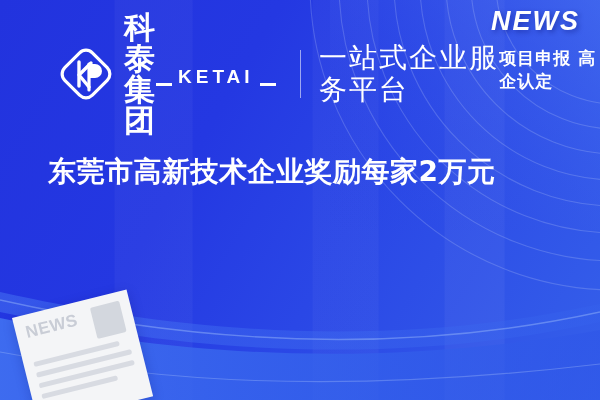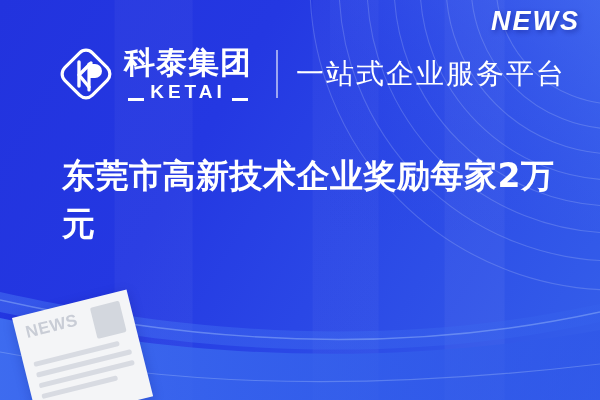--- a/index.html
+++ b/index.html
@@ -48,21 +48,21 @@
     position:absolute; left:0; top:30px;
     width:600px; height:88px;
     display:flex; align-items:center;
   }
   .logo-block {
     display:flex; align-items:center;
     margin-left:58px;
   }
   .logo-mark { width:56px; height:56px; flex:0 0 56px; }
   .logo-words {
-    display:flex; flex-direction:column;
+    display:flex; flex-direction:row;
     align-items:center; margin-left:10px;
   }
   .logo-cn {
     font-size:31px; font-weight:bold; color:#ffffff;
     letter-spacing:1px; line-height:1.0;
     font-family:"DejaVu Sans","Liberation Sans",sans-serif;
   }
   .logo-en-row {
     display:flex; align-items:flex-end; gap:6px;
     margin-top:4px;
@@ -93,23 +93,23 @@
   .news-badge {
     position:absolute; right:20px; top:6px;
     font-size:27px; font-weight:bold; font-style:italic;
     color:#ffffff; letter-spacing:2px;
     text-shadow:2px 2px 5px rgba(10,20,120,0.45);
     font-family:"Liberation Sans",sans-serif;
   }
 
   
   .headline {
-    position:absolute; left:62px; top:152px;
+    position:absolute; left:48px; top:152px;
     width:498px;
-    font-size:33px; font-weight:bold; color:#ffffff;
+    font-size:28px; font-weight:bold; color:#ffffff;
     line-height:1.45; letter-spacing:0.5px;
     font-family:"DejaVu Sans","Liberation Sans",sans-serif;
   }
 
   
   .newspaper {
     position:absolute; left:12px; top:318px;
     width:118px; height:110px;
     background:#f4f5f7;
     transform:rotate(-14deg);
@@ -197,20 +197,21 @@
           <span class="logo-en">KETAI</span>
           <span class="logo-dash"></span>
         </span>
       </div>
     </div>
 
     <div class="divider"></div>
 
     <div class="slogan">
       <span class="slogan-main">一站式企业服务平台</span>
+      <span class="slogan-sub">项目申报 高企认定</span>
     </div>
   </div>
 
   <div class="headline">东莞市高新技术企业奖励每家2万元</div>
 
   <div class="newspaper">
     <div class="np-top">
       <div class="np-masthead">NEWS</div>
       <div class="np-thumb"></div>
     </div>

